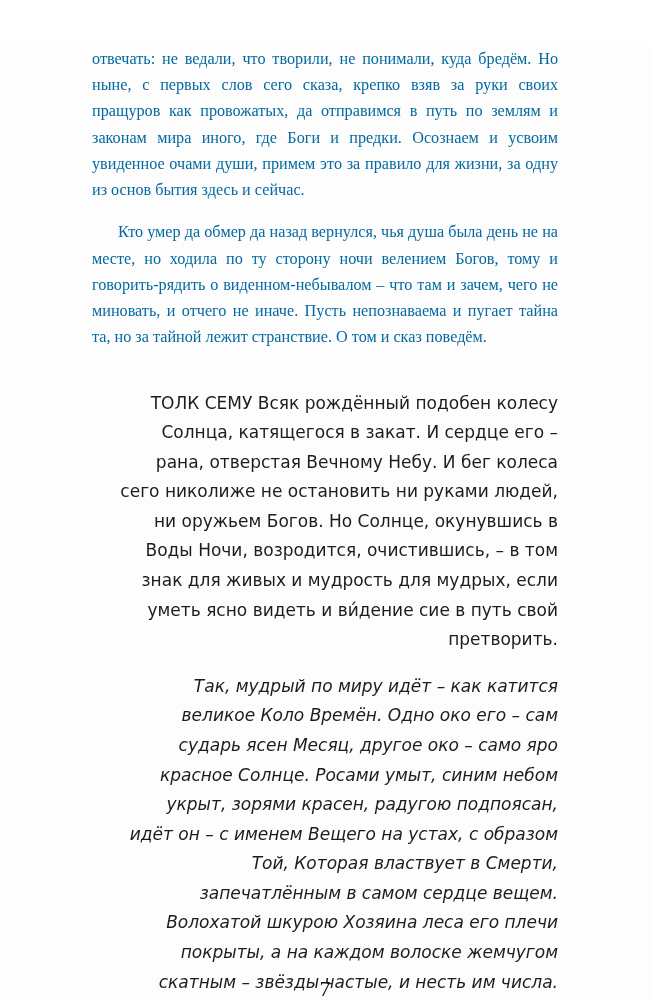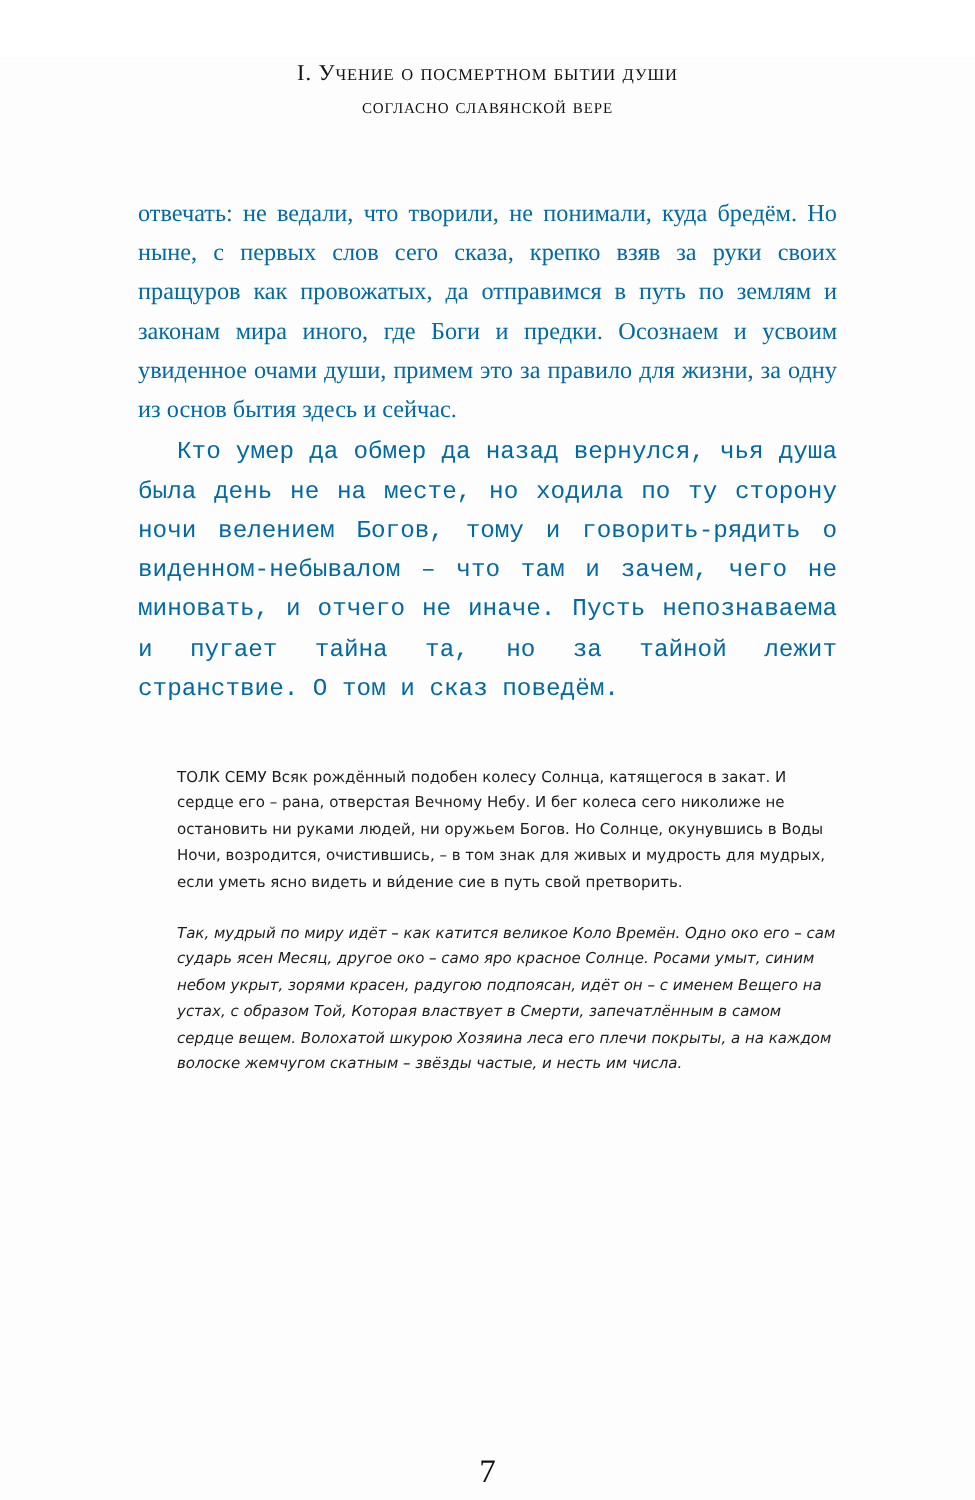--- a/index.html
+++ b/index.html
@@ -46,30 +46,29 @@
     line-height: 1.62;
     text-align: justify;
     color: #0369a1;
     hyphens: manual;
   }
   .body-text p {
     margin: 0;
   }
   .body-text p + p {
     text-indent: 26px;
-    margin-top: 2px;
-    font-family: Liberation Mono, monospace;
+    margin-top: 16px;
   }
   .inset {
     margin: 38px 92px 0 118px;
     font-family: "DejaVu Sans", sans-serif;
-    font-size: 10px;
+    font-size: 17px;
     line-height: 1.74;
     color: #1c1c1c;
-    text-align: left;
+    text-align: right;
   }
   .inset p {
     margin: 0;
   }
   .inset p + p {
     margin-top: 17px;
     font-style: italic;
   }
   .page-number {
     position: absolute;
@@ -80,24 +79,20 @@
     font-size: 22px;
     font-family: "Liberation Serif", serif;
     color: #111;
   }
 </style>
 </head>
 <body>
 
 <div class="page">
 
-  <div class="header">
-    <span class="line line1">I. Учение о посмертном бытии души</span>
-    <span class="line line2">согласно славянской вере</span>
-  </div>
 
   <div class="body-text">
     <p>отвечать: не ведали, что творили, не понимали, куда бредём. Но ныне, с первых слов сего сказа, крепко взяв за руки своих пращуров как провожатых, да отправимся в путь по землям и законам мира иного, где Боги и предки. Осознаем и усвоим увиденное очами души, примем это за правило для жизни, за одну из основ бытия здесь и сейчас.</p>
     <p>Кто умер да обмер да назад вернулся, чья душа была день не на месте, но ходила по ту сторону ночи велением Богов, тому и говорить-рядить о виденном-небывалом – что там и зачем, чего не миновать, и отчего не иначе. Пусть непознаваема и пугает тайна та, но за тайной лежит странствие. О том и сказ поведём.</p>
   </div>
 
   <div class="inset">
     <p>ТОЛК СЕМУ Всяк рождённый подобен колесу Солнца, катящегося в закат. И сердце его – рана, отверстая Вечному Небу. И бег колеса сего николиже не остановить ни руками людей, ни оружьем Богов. Но Солнце, окунувшись в Воды Ночи, возродится, очистившись, – в том знак для живых и мудрость для мудрых, если уметь ясно видеть и ви́дение сие в путь свой претворить.</p>
     <p>Так, мудрый по миру идёт – как катится великое Коло Времён. Одно око его – сам сударь ясен Месяц, другое око – само яро красное Солнце. Росами умыт, синим небом укрыт, зорями красен, радугою подпоясан, идёт он – с именем Вещего на устах, с образом Той, Которая властвует в Смерти, запечатлённым в самом сердце вещем. Волохатой шкурою Хозяина леса его плечи покрыты, а на каждом волоске жемчугом скатным – звёзды частые, и несть им числа.</p>
   </div>

